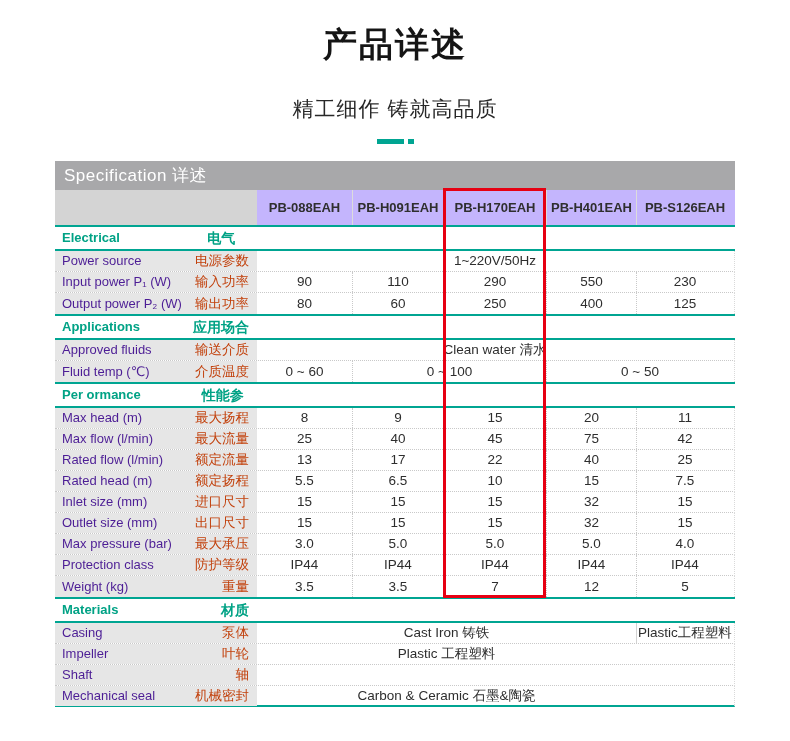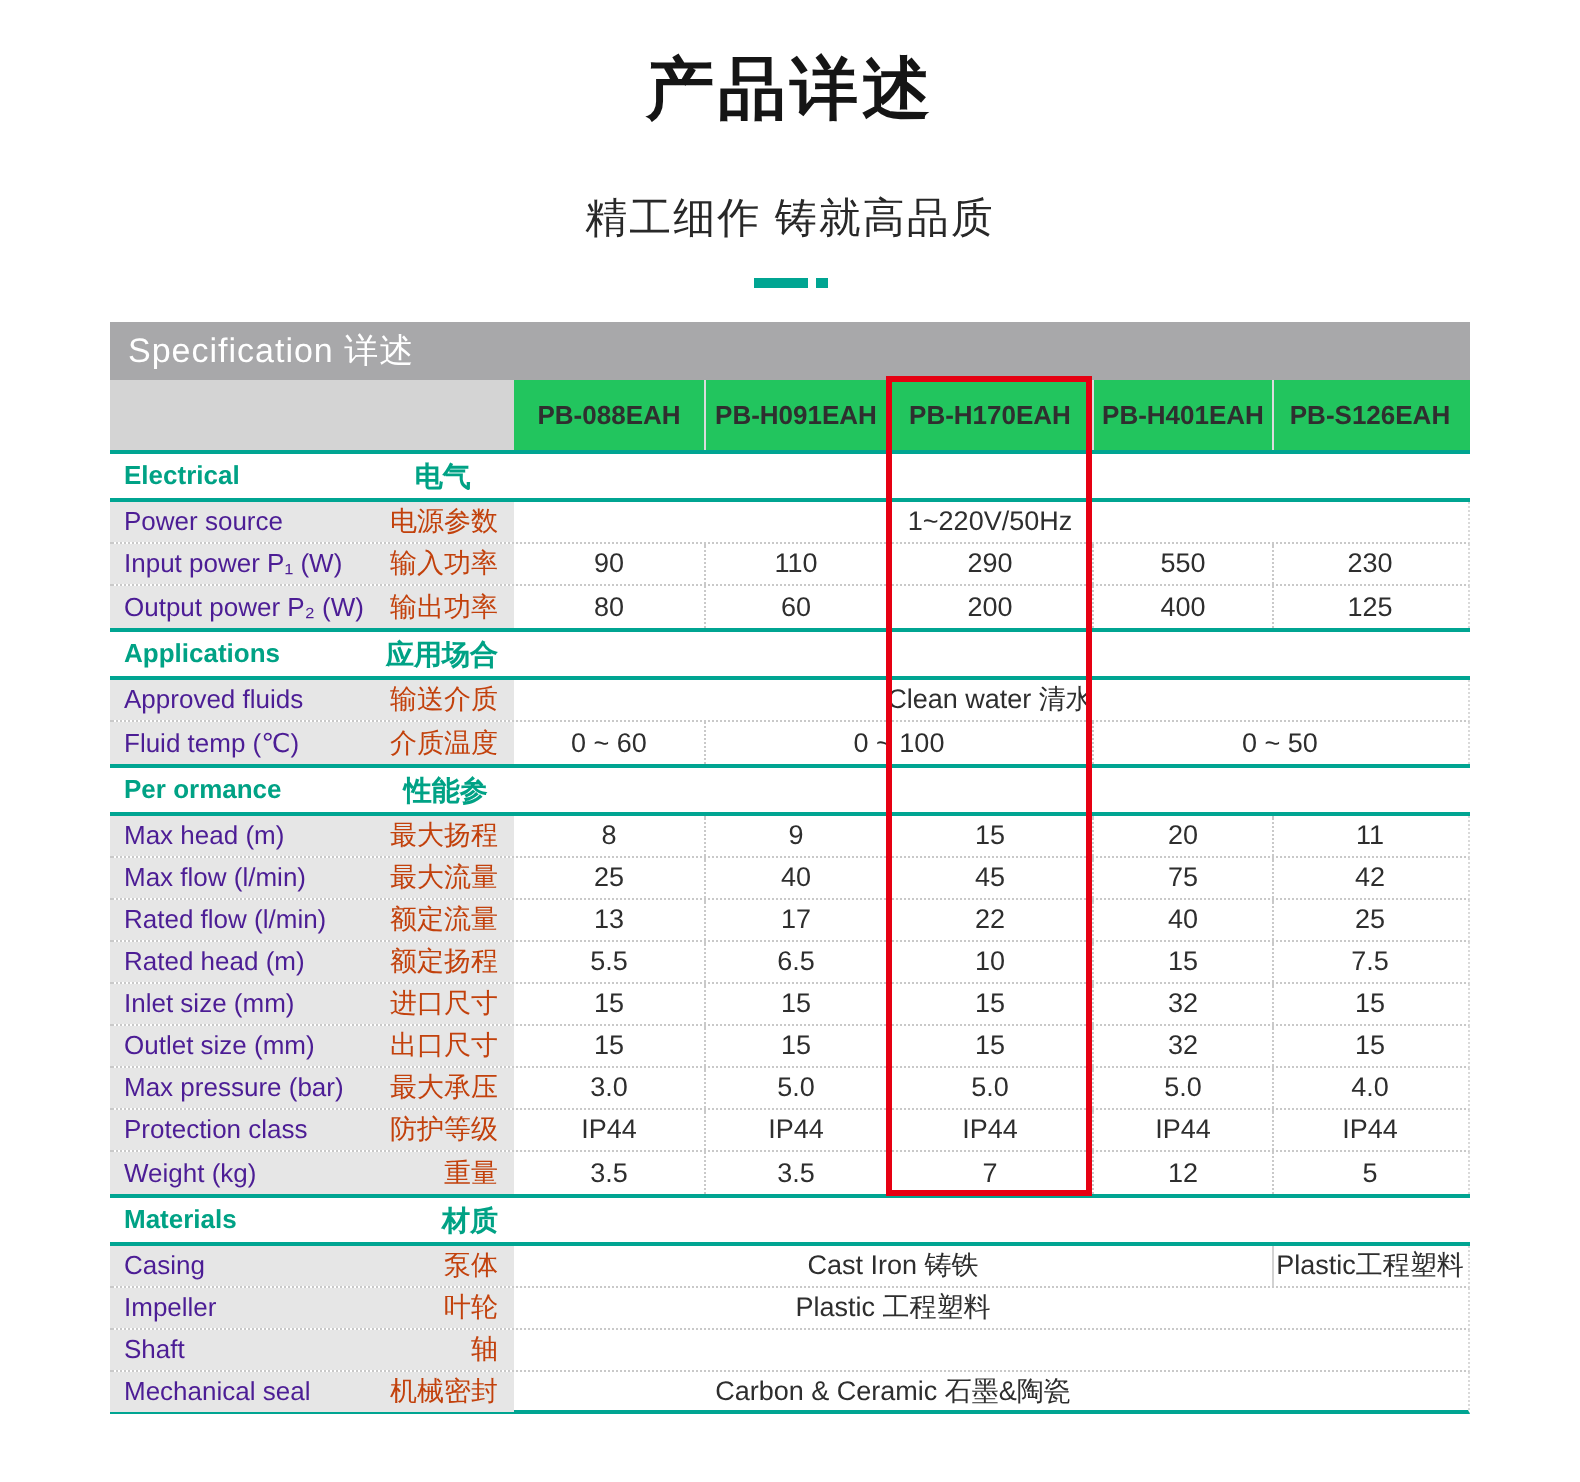--- a/index.html
+++ b/index.html
@@ -11,21 +11,21 @@
   .divider{margin-top:15px;display:flex;justify-content:center;align-items:center;gap:4px;height:6px;}
   .divider .bar{width:27px;height:5px;background:#00a592;}
   .divider .sq{width:6px;height:5px;background:#00a592;}
 
   .table-wrap{position:relative;width:680px;margin:17px 0 0 55px;}
 
   .spec-bar{height:29px;line-height:29px;background:#a8a8aa;color:#ffffff;font-size:17px;font-weight:400;padding-left:9px;letter-spacing:.5px;box-sizing:border-box;}
 
   .grid-row{display:grid;grid-template-columns:137px 65px 95px 91px 103px 90px 97px;align-items:stretch;box-sizing:border-box;}
 
-  .col-header{height:35px;background:#22c55e;}
+  .col-header{height:35px;background:#c4b5fd;}
   .col-header .label-head{grid-column:1/3;background:#d4d4d4;}
   .col-header .ch{display:flex;align-items:center;justify-content:center;font-size:13px;font-weight:700;color:#2f2f2f;border-left:1px solid #dcdcdc;}
   .col-header .ch.first{border-left:none;}
 
   .row{height:21px;line-height:20px;}
   .row.data{border-right:1px dotted #d9d9d9;}
   .row.data.sep{border-bottom:1px dotted #c9c9c9;}
   .row .label{grid-column:1/3;display:flex;justify-content:space-between;align-items:flex-end;padding:0 8px 0 7px;box-sizing:border-box;}
   .row.data .label{background:#e6e6e6;}
   .row .label .en{font-size:13px;color:#4c1d95;}
@@ -100,21 +100,21 @@
       <div class="v c5">230</div>
     </div>
 
     <div class="grid-row row data">
       <div class="label">
           <span class="en">Output power P₂ (W)</span>
           <span class="cn">输出功率</span>
         </div>
       <div class="v c1 nol">80</div>
       <div class="v c2">60</div>
-      <div class="v c3">200</div>
+      <div class="v c3">250</div>
       <div class="v c4">400</div>
       <div class="v c5">125</div>
     </div>
 
     <div class="grid-row row section">
       <div class="label">
           <span class="en">Applications</span>
           <span class="cn">应用场合</span>
         </div>
       <div class="fill"></div>

